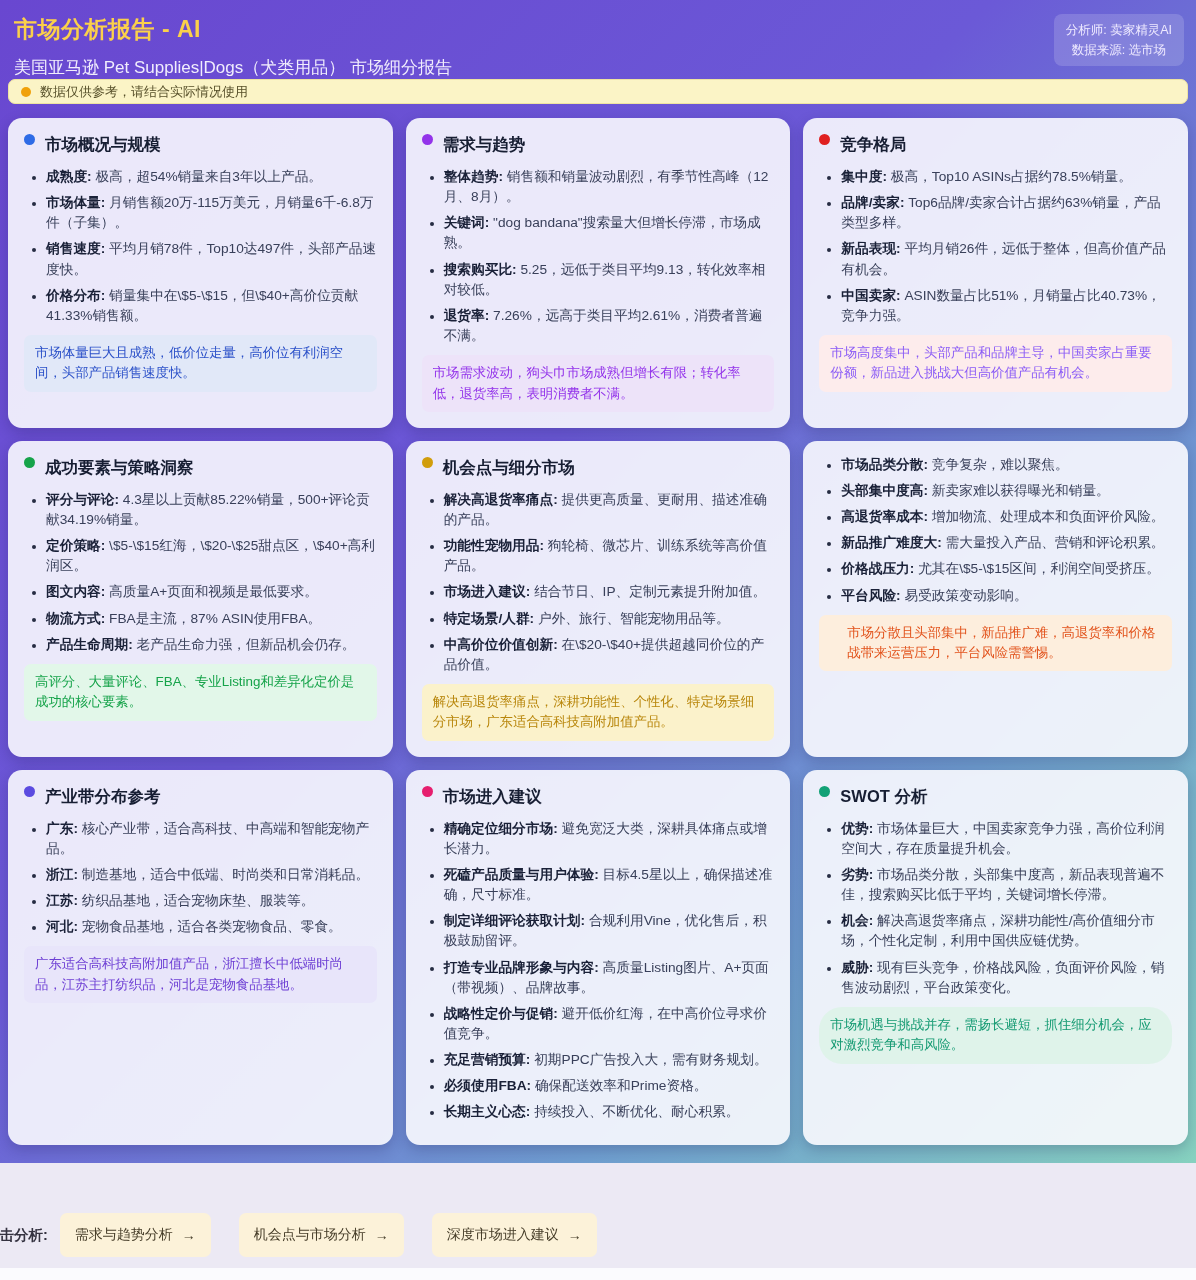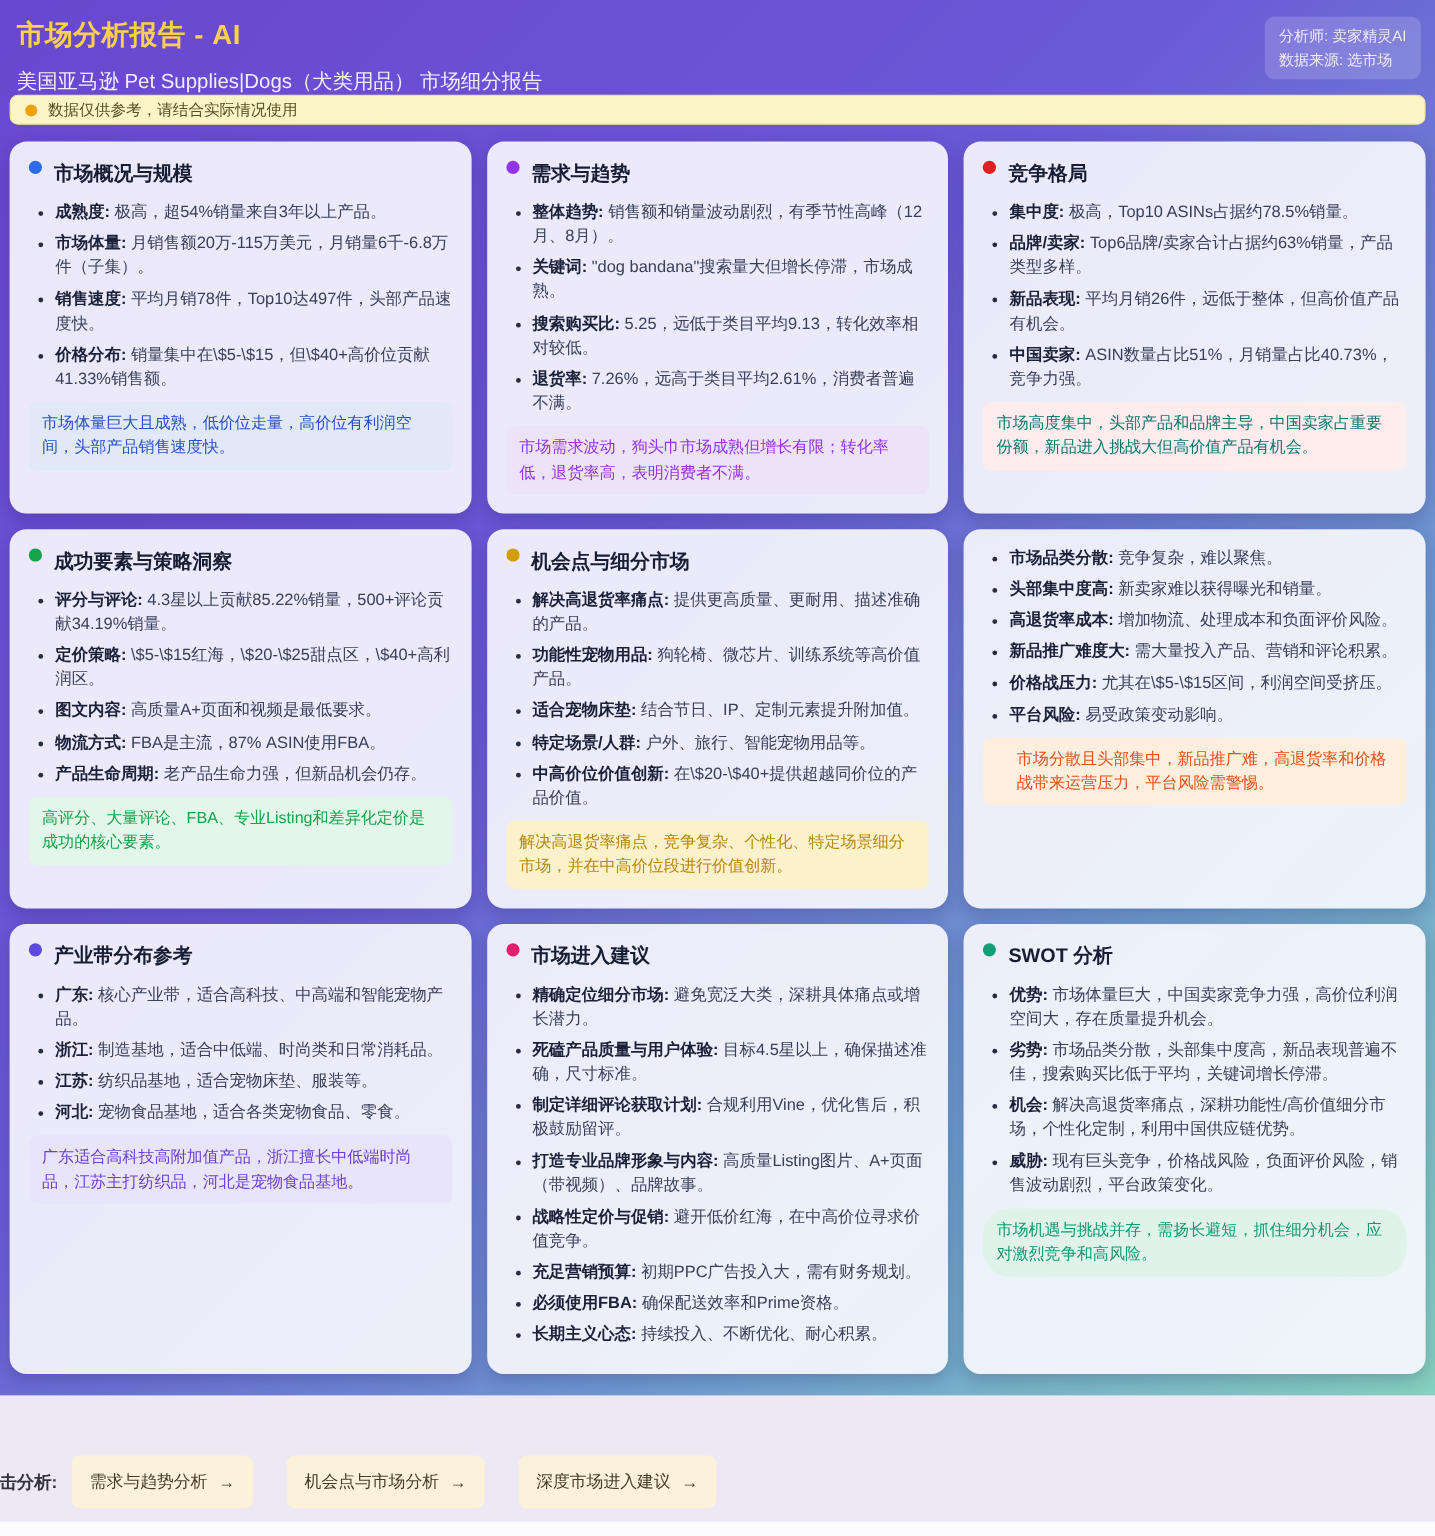--- a/index.html
+++ b/index.html
@@ -10,21 +10,21 @@
     background:#edeaf5;
   }
   .page {
     height:1163px; padding:10px 8px 0;
     background:linear-gradient(135deg,#6947d0 0%,#6b59d7 42%,#6f9ed0 74%,#86d1bf 100%);
     overflow:hidden;
   }
   .hdr { display:flex; justify-content:space-between; align-items:flex-start; padding:4px 4px 0 6px; }
   .hdr h1 { margin:0; font-size:23px; font-weight:800; color:#fbd04a; letter-spacing:.5px; }
   .hdr .sub { margin-top:11px; font-size:17px; color:#f1edfd; font-weight:500; }
-  .meta { background:rgba(255,255,255,.16); border-radius:8px; padding:6px 12px; font-size:12.5px; color:#efeaff; line-height:1.6; }
+  .meta { background:rgba(255,255,255,.16); border-radius:8px; padding:6px 12px; font-size:12.5px; color:#efeaff; line-height:1.6;text-align:center; }
   .notice {
     margin-top:0; height:25px; display:flex; align-items:center; gap:9px;
     background:#fbf4c6; border:1px solid #eee3a2; border-radius:7px; padding:0 12px;
     font-size:13px; color:#57502a;
   }
   .notice-dot { width:10px; height:10px; border-radius:50%; flex:0 0 auto; }
   .grid { margin-top:14px; display:grid; grid-template-columns:repeat(3,1fr); gap:13px; }
   .card {
     background:rgba(250,250,254,.90); border-radius:14px; padding:14px 16px 16px;
     box-shadow:0 5px 14px rgba(25,18,70,.22);
@@ -98,21 +98,21 @@
         <h2>
           <span class="dot" style="background: rgb(224, 32, 32);"></span>
           <span>竞争格局</span>
         </h2>
         <ul>
           <li><b>集中度:</b> 极高，Top10 ASINs占据约78.5%销量。</li>
           <li><b>品牌/卖家:</b> Top6品牌/卖家合计占据约63%销量，产品类型多样。</li>
           <li><b>新品表现:</b> 平均月销26件，远低于整体，但高价值产品有机会。</li>
           <li><b>中国卖家:</b> ASIN数量占比51%，月销量占比40.73%，竞争力强。</li>
         </ul>
-        <div class="hl" style="background: rgb(253, 236, 236); color: #0f766e;">市场高度集中，头部产品和品牌主导，中国卖家占重要份额，新品进入挑战大但高价值产品有机会。</div>
+        <div class="hl" style="background: rgb(253, 236, 236); color: #8b5cf6;">市场高度集中，头部产品和品牌主导，中国卖家占重要份额，新品进入挑战大但高价值产品有机会。</div>
       </section>
       <section class="card">
         <h2>
           <span class="dot" style="background: rgb(22, 163, 74);"></span>
           <span>成功要素与策略洞察</span>
         </h2>
         <ul>
           <li><b>评分与评论:</b> 4.3星以上贡献85.22%销量，500+评论贡献34.19%销量。</li>
           <li><b>定价策略:</b> \$5-\$15红海，\$20-\$25甜点区，\$40+高利润区。</li>
           <li><b>图文内容:</b> 高质量A+页面和视频是最低要求。</li>
@@ -122,25 +122,25 @@
         <div class="hl" style="background: rgb(226, 247, 233); color: rgb(22, 163, 74);">高评分、大量评论、FBA、专业Listing和差异化定价是成功的核心要素。</div>
       </section>
       <section class="card">
         <h2>
           <span class="dot" style="background: rgb(209, 157, 11);"></span>
           <span>机会点与细分市场</span>
         </h2>
         <ul>
           <li><b>解决高退货率痛点:</b> 提供更高质量、更耐用、描述准确的产品。</li>
           <li><b>功能性宠物用品:</b> 狗轮椅、微芯片、训练系统等高价值产品。</li>
-          <li><b>适合宠物床垫:</b> 结合节日、IP、定制元素提升附加值。</li>
+          <li><b>市场进入建议:</b> 结合节日、IP、定制元素提升附加值。</li>
           <li><b>特定场景/人群:</b> 户外、旅行、智能宠物用品等。</li>
           <li><b>中高价位价值创新:</b> 在\$20-\$40+提供超越同价位的产品价值。</li>
         </ul>
-        <div class="hl" style="background: rgb(251, 242, 203); color: rgb(184, 134, 11);">解决高退货率痛点，竞争复杂、个性化、特定场景细分市场，并在中高价位段进行价值创新。</div>
+        <div class="hl" style="background: rgb(251, 242, 203); color: rgb(184, 134, 11);">解决高退货率痛点，深耕功能性、个性化、特定场景细分市场，广东适合高科技高附加值产品。</div>
       </section>
       <section class="card">
         <ul>
           <li><b>市场品类分散:</b> 竞争复杂，难以聚焦。</li>
           <li><b>头部集中度高:</b> 新卖家难以获得曝光和销量。</li>
           <li><b>高退货率成本:</b> 增加物流、处理成本和负面评价风险。</li>
           <li><b>新品推广难度大:</b> 需大量投入产品、营销和评论积累。</li>
           <li><b>价格战压力:</b> 尤其在\$5-\$15区间，利润空间受挤压。</li>
           <li><b>平台风险:</b> 易受政策变动影响。</li>
         </ul>

